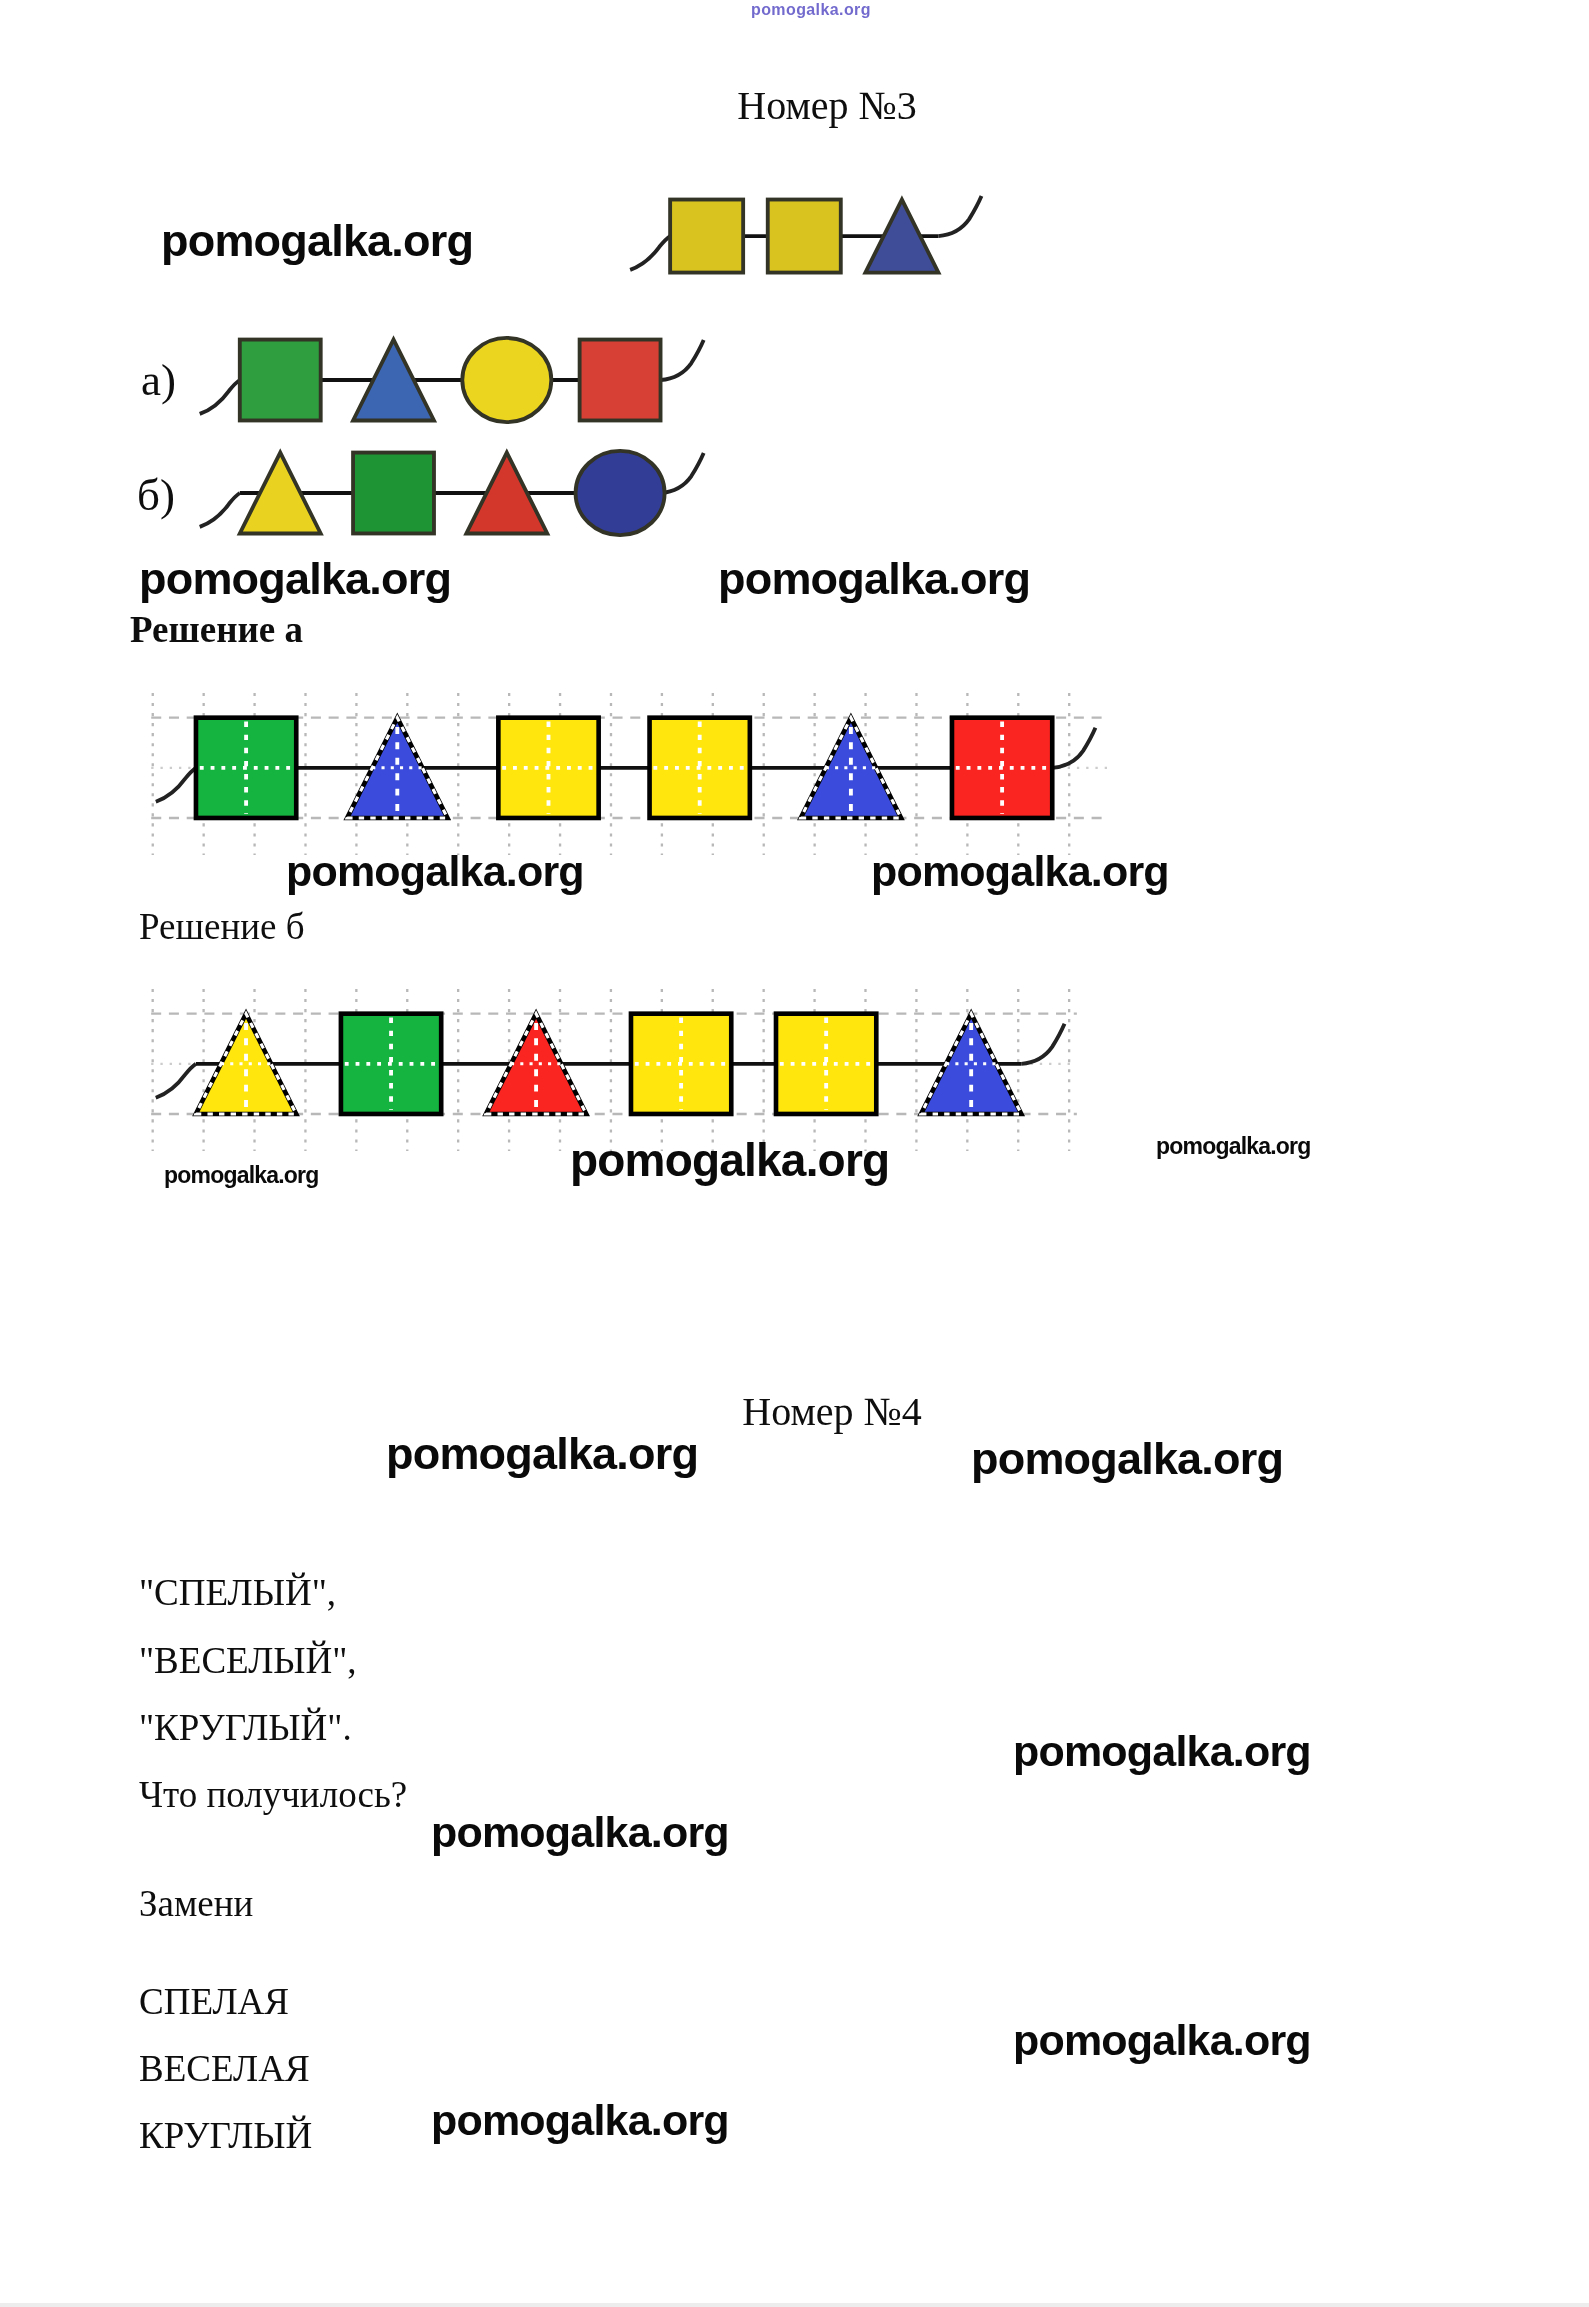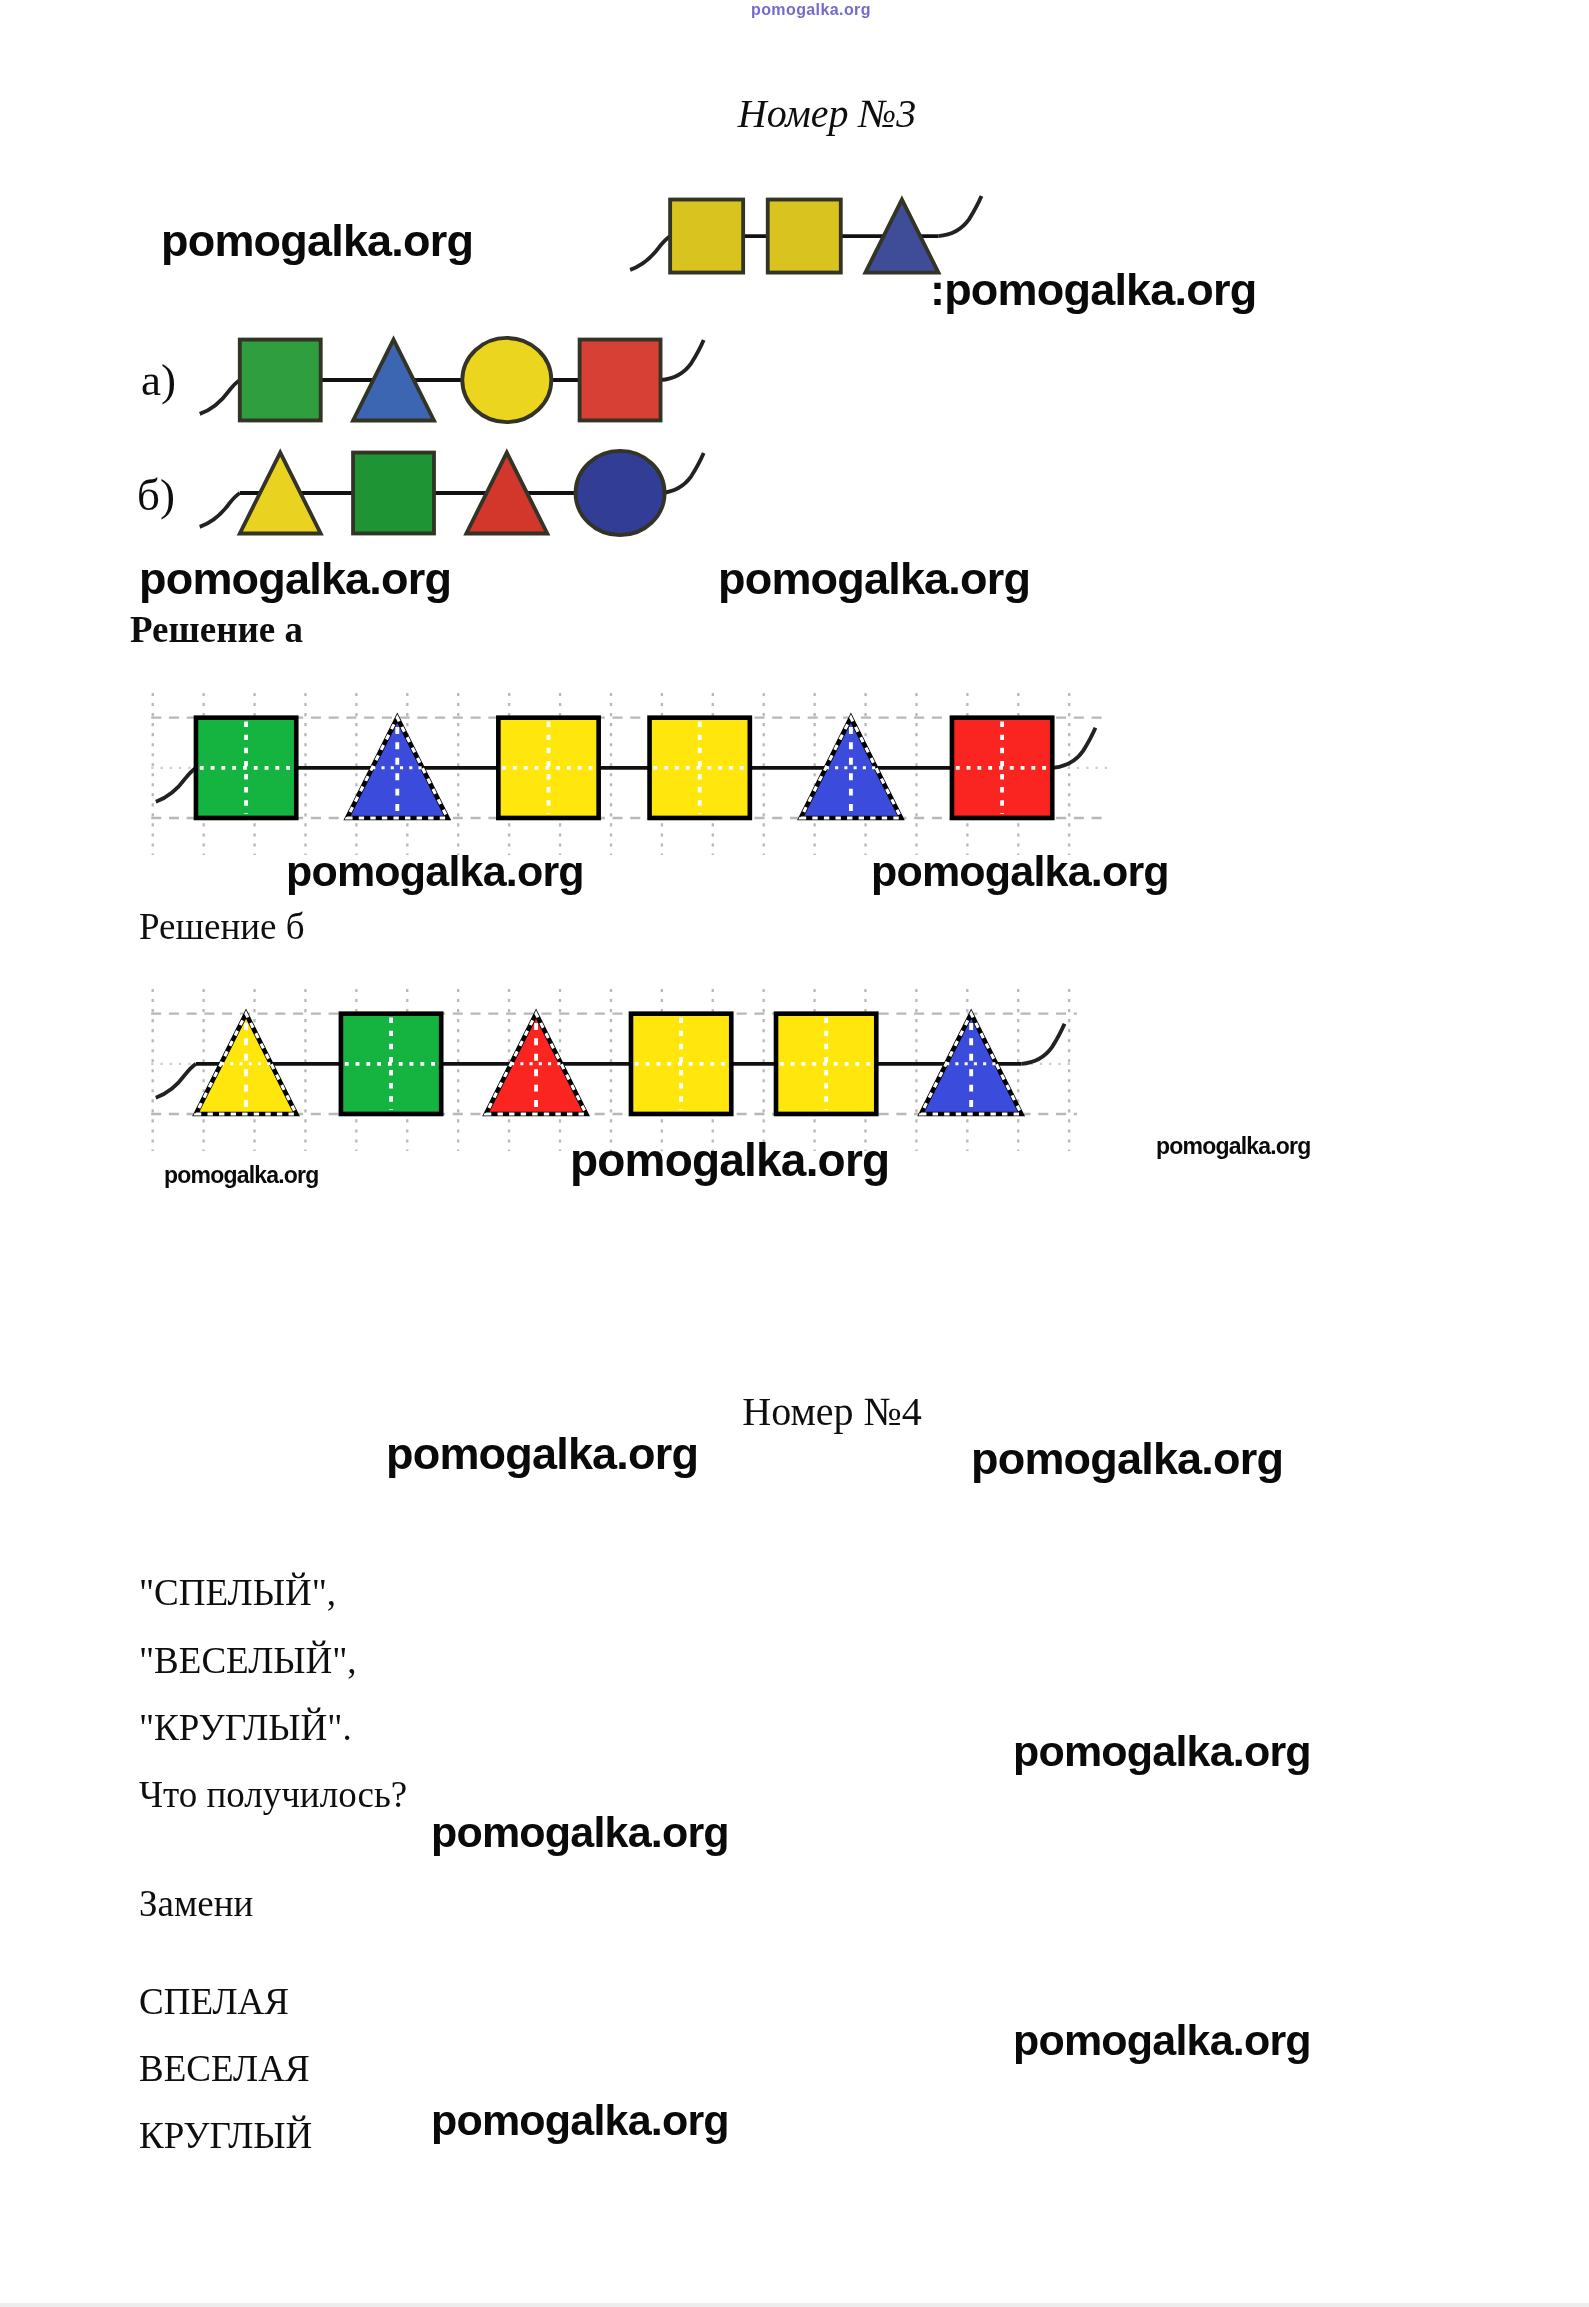--- a/index.html
+++ b/index.html
@@ -33,35 +33,34 @@
   svg{display:block;}
   #bottom-edge{position:absolute;left:0;bottom:0;width:100%;height:3.9px;background:#ededed;}
 </style>
 </head>
 <body>
 
 <div id="page">
 
   <div class="abs wm-outline" style="left:751px;top:0.8px;font-size:16px;">pomogalka.org</div>
 
-  <div class="abs serif title centered" style="left:827px;top:90px;font-style:italic;">Номер №3</div>
+  <div class="abs serif title centered" style="left:827px;top:82px;">Номер №3</div>
 
   <svg class="abs" style="left:627px;top:188px;" width="363" height="123" viewBox="0 0 470 160">
       <line x1="55" y1="62.5" x2="404" y2="62.5" stroke="#111" stroke-width="5"></line>
       <path d="M 3 106.5 Q 25 98.5 41 76.5 Q 49 66.5 55 62.5" fill="none" stroke="#222" stroke-width="5"></path>
       <path d="M 404 62.5 Q 430 60.5 444 40.5 Q 454 24.5 460 10.5" fill="none" stroke="#222" stroke-width="5"></path>
       <rect x="55" y="15" width="95" height="95" fill="#d9c31f" stroke="#333326" stroke-width="5"></rect>
       <rect x="182" y="15" width="95" height="95" fill="#d9c31f" stroke="#333326" stroke-width="5"></rect>
       <polygon points="309,110 404,110 356.5,15" fill="#3f4c97" stroke="#333326" stroke-width="5"></polygon>
     </svg>
 
   <div class="abs wm wm-big" style="left:161px;top:215px;">pomogalka.org</div>
 
 
-  <div class="abs wm wm-big" style="left:930px;top:264px;">:pomogalka.org</div>
 
   <div class="abs serif chain-label" style="left:141px;top:354px;">а)</div>
   <svg class="abs" style="left:174px;top:328px;" width="540" height="131" viewBox="0 0 700 170">
       <line x1="85" y1="67.5" x2="631" y2="67.5" stroke="#111" stroke-width="5"></line>
       <path d="M 33 111.5 Q 55 103.5 71 81.5 Q 79 71.5 85 67.5" fill="none" stroke="#222" stroke-width="5"></path>
       <path d="M 631 67.5 Q 657 65.5 671 45.5 Q 681 29.5 687 15.5" fill="none" stroke="#222" stroke-width="5"></path>
       <rect x="85" y="15" width="105" height="105" fill="#2e9e3e" stroke="#333326" stroke-width="5"></rect>
       <polygon points="232,120 337,120 284.5,15" fill="#3c65b2" stroke="#333326" stroke-width="5"></polygon>
       <ellipse cx="431.5" cy="67.5" rx="57.75000000000001" ry="54.6" fill="#ecd51f" stroke="#333326" stroke-width="5"></ellipse>
       <rect x="526" y="15" width="105" height="105" fill="#d74034" stroke="#333326" stroke-width="5"></rect>

